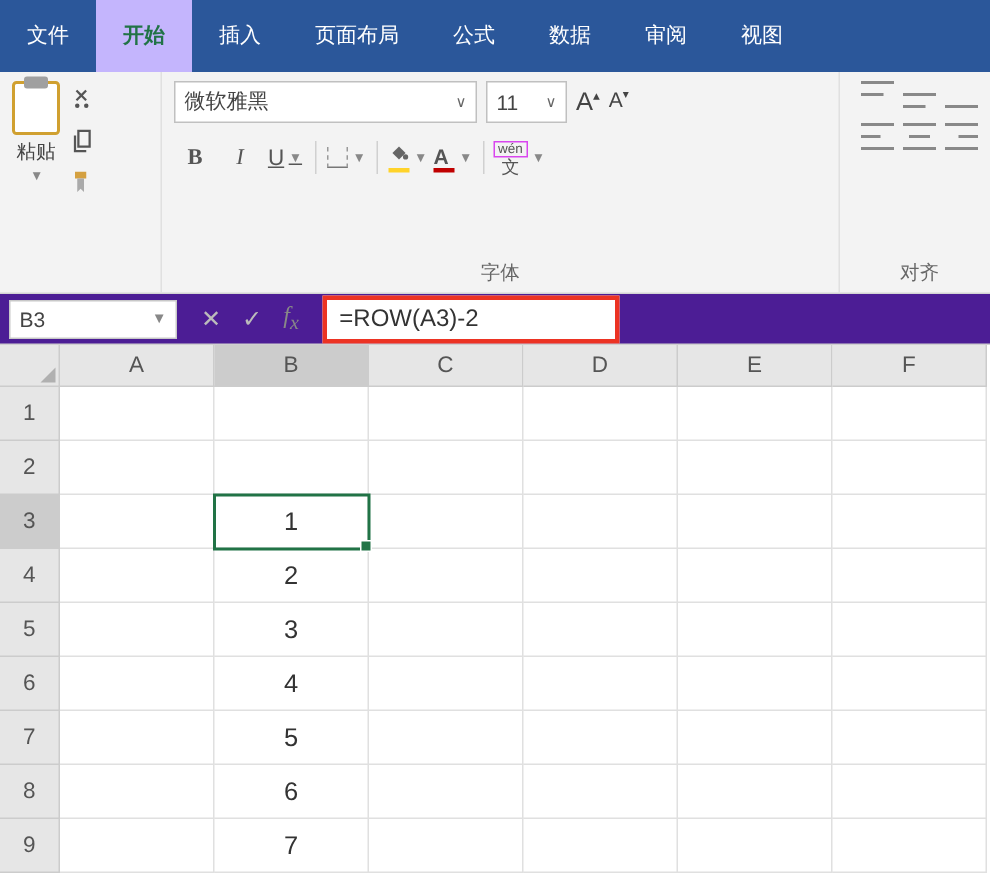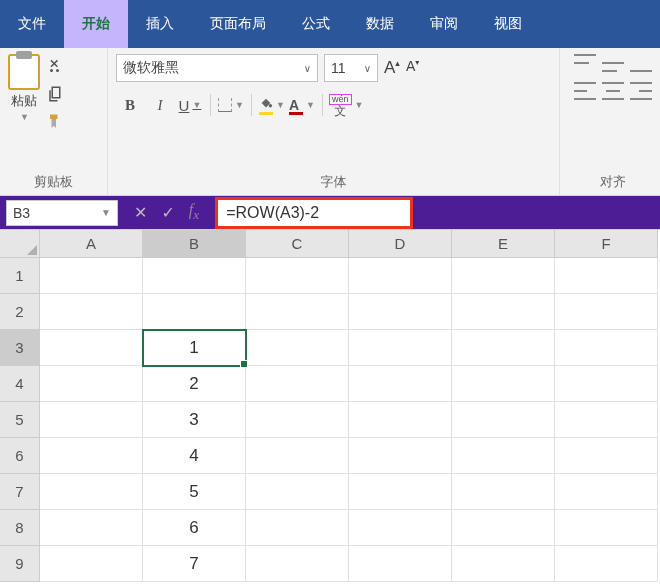--- a/index.html
+++ b/index.html
@@ -258,21 +258,20 @@
             </svg>
         </div>
         <div class="clip-icon">
           <svg viewBox="0 0 24 24" width="18" height="18">
               <path fill="#d4a040" d="M4 2h10v6H4z"></path>
               <path fill="#aaa" d="M6 8h6v12l-3-3-3 3z"></path>
             </svg>
         </div>
       </div>
     </div>
-    <div class="group-label">剪贴板</div>
   </div>
 
   <div class="group font-group">
     <div>
       <div class="font-row1">
         <div class="combo font-name">
           <span>微软雅黑</span>
           <span class="arrow">∨</span>
         </div>
         <div class="combo font-size">

